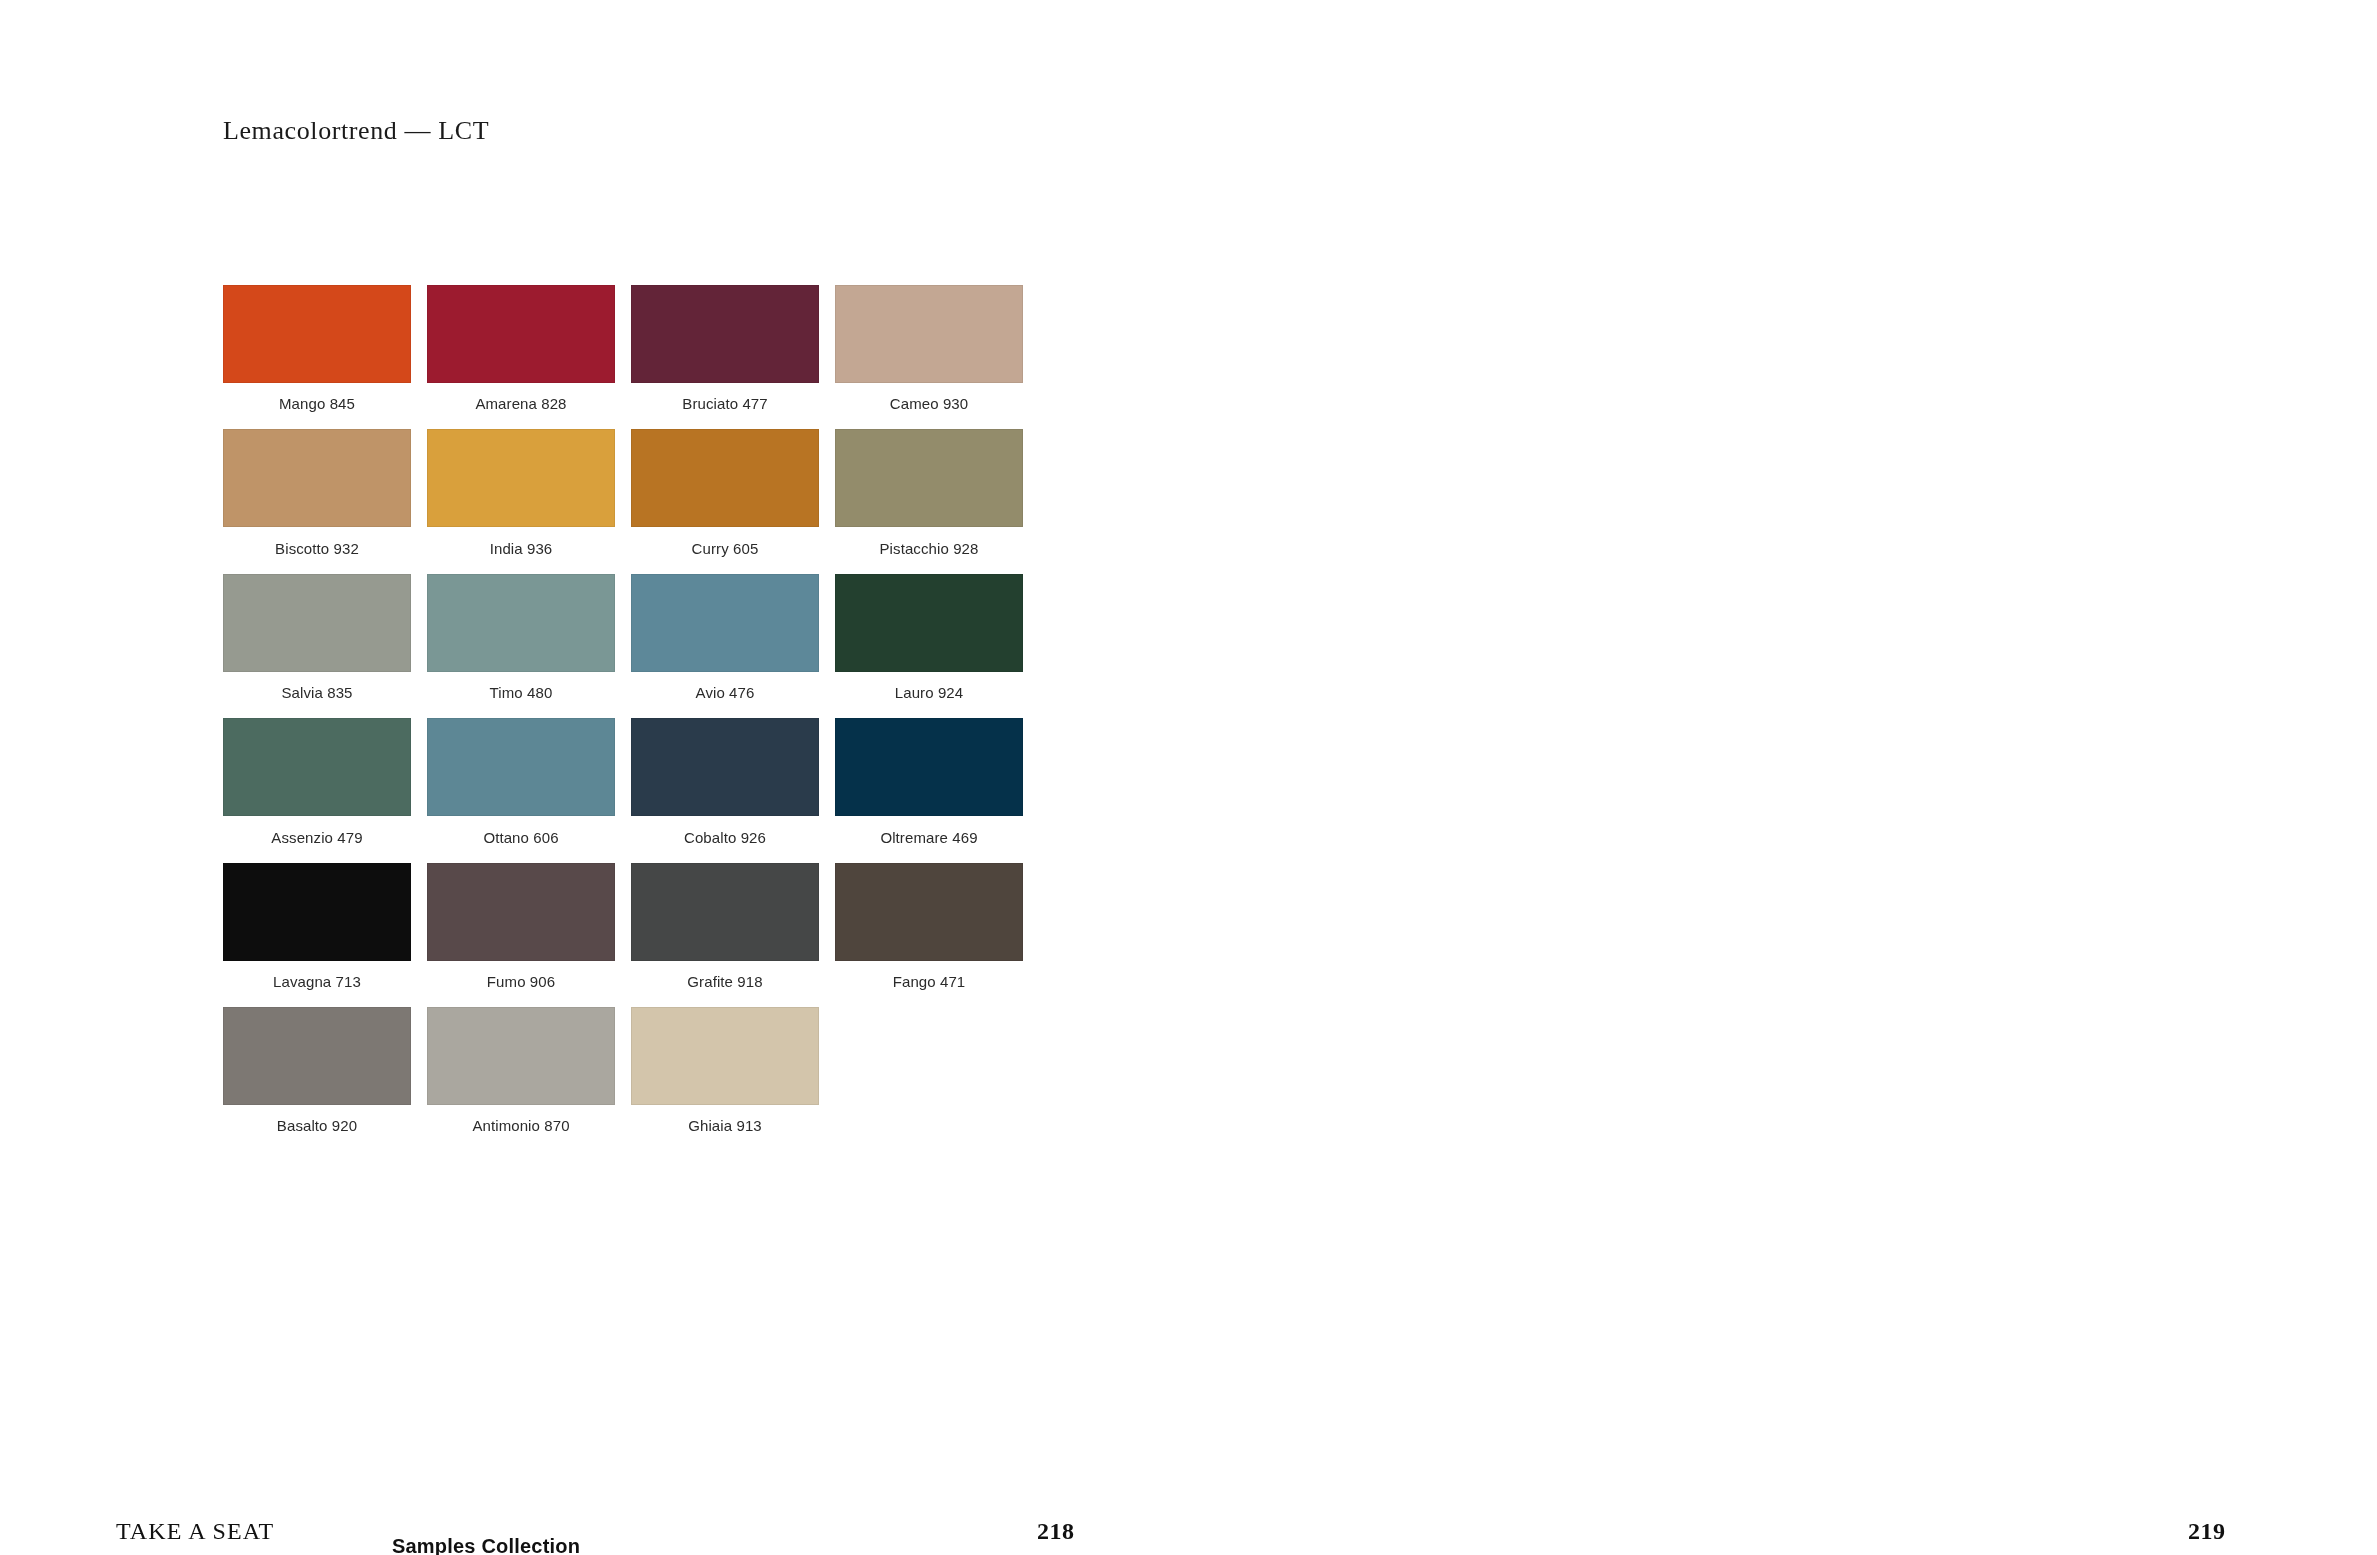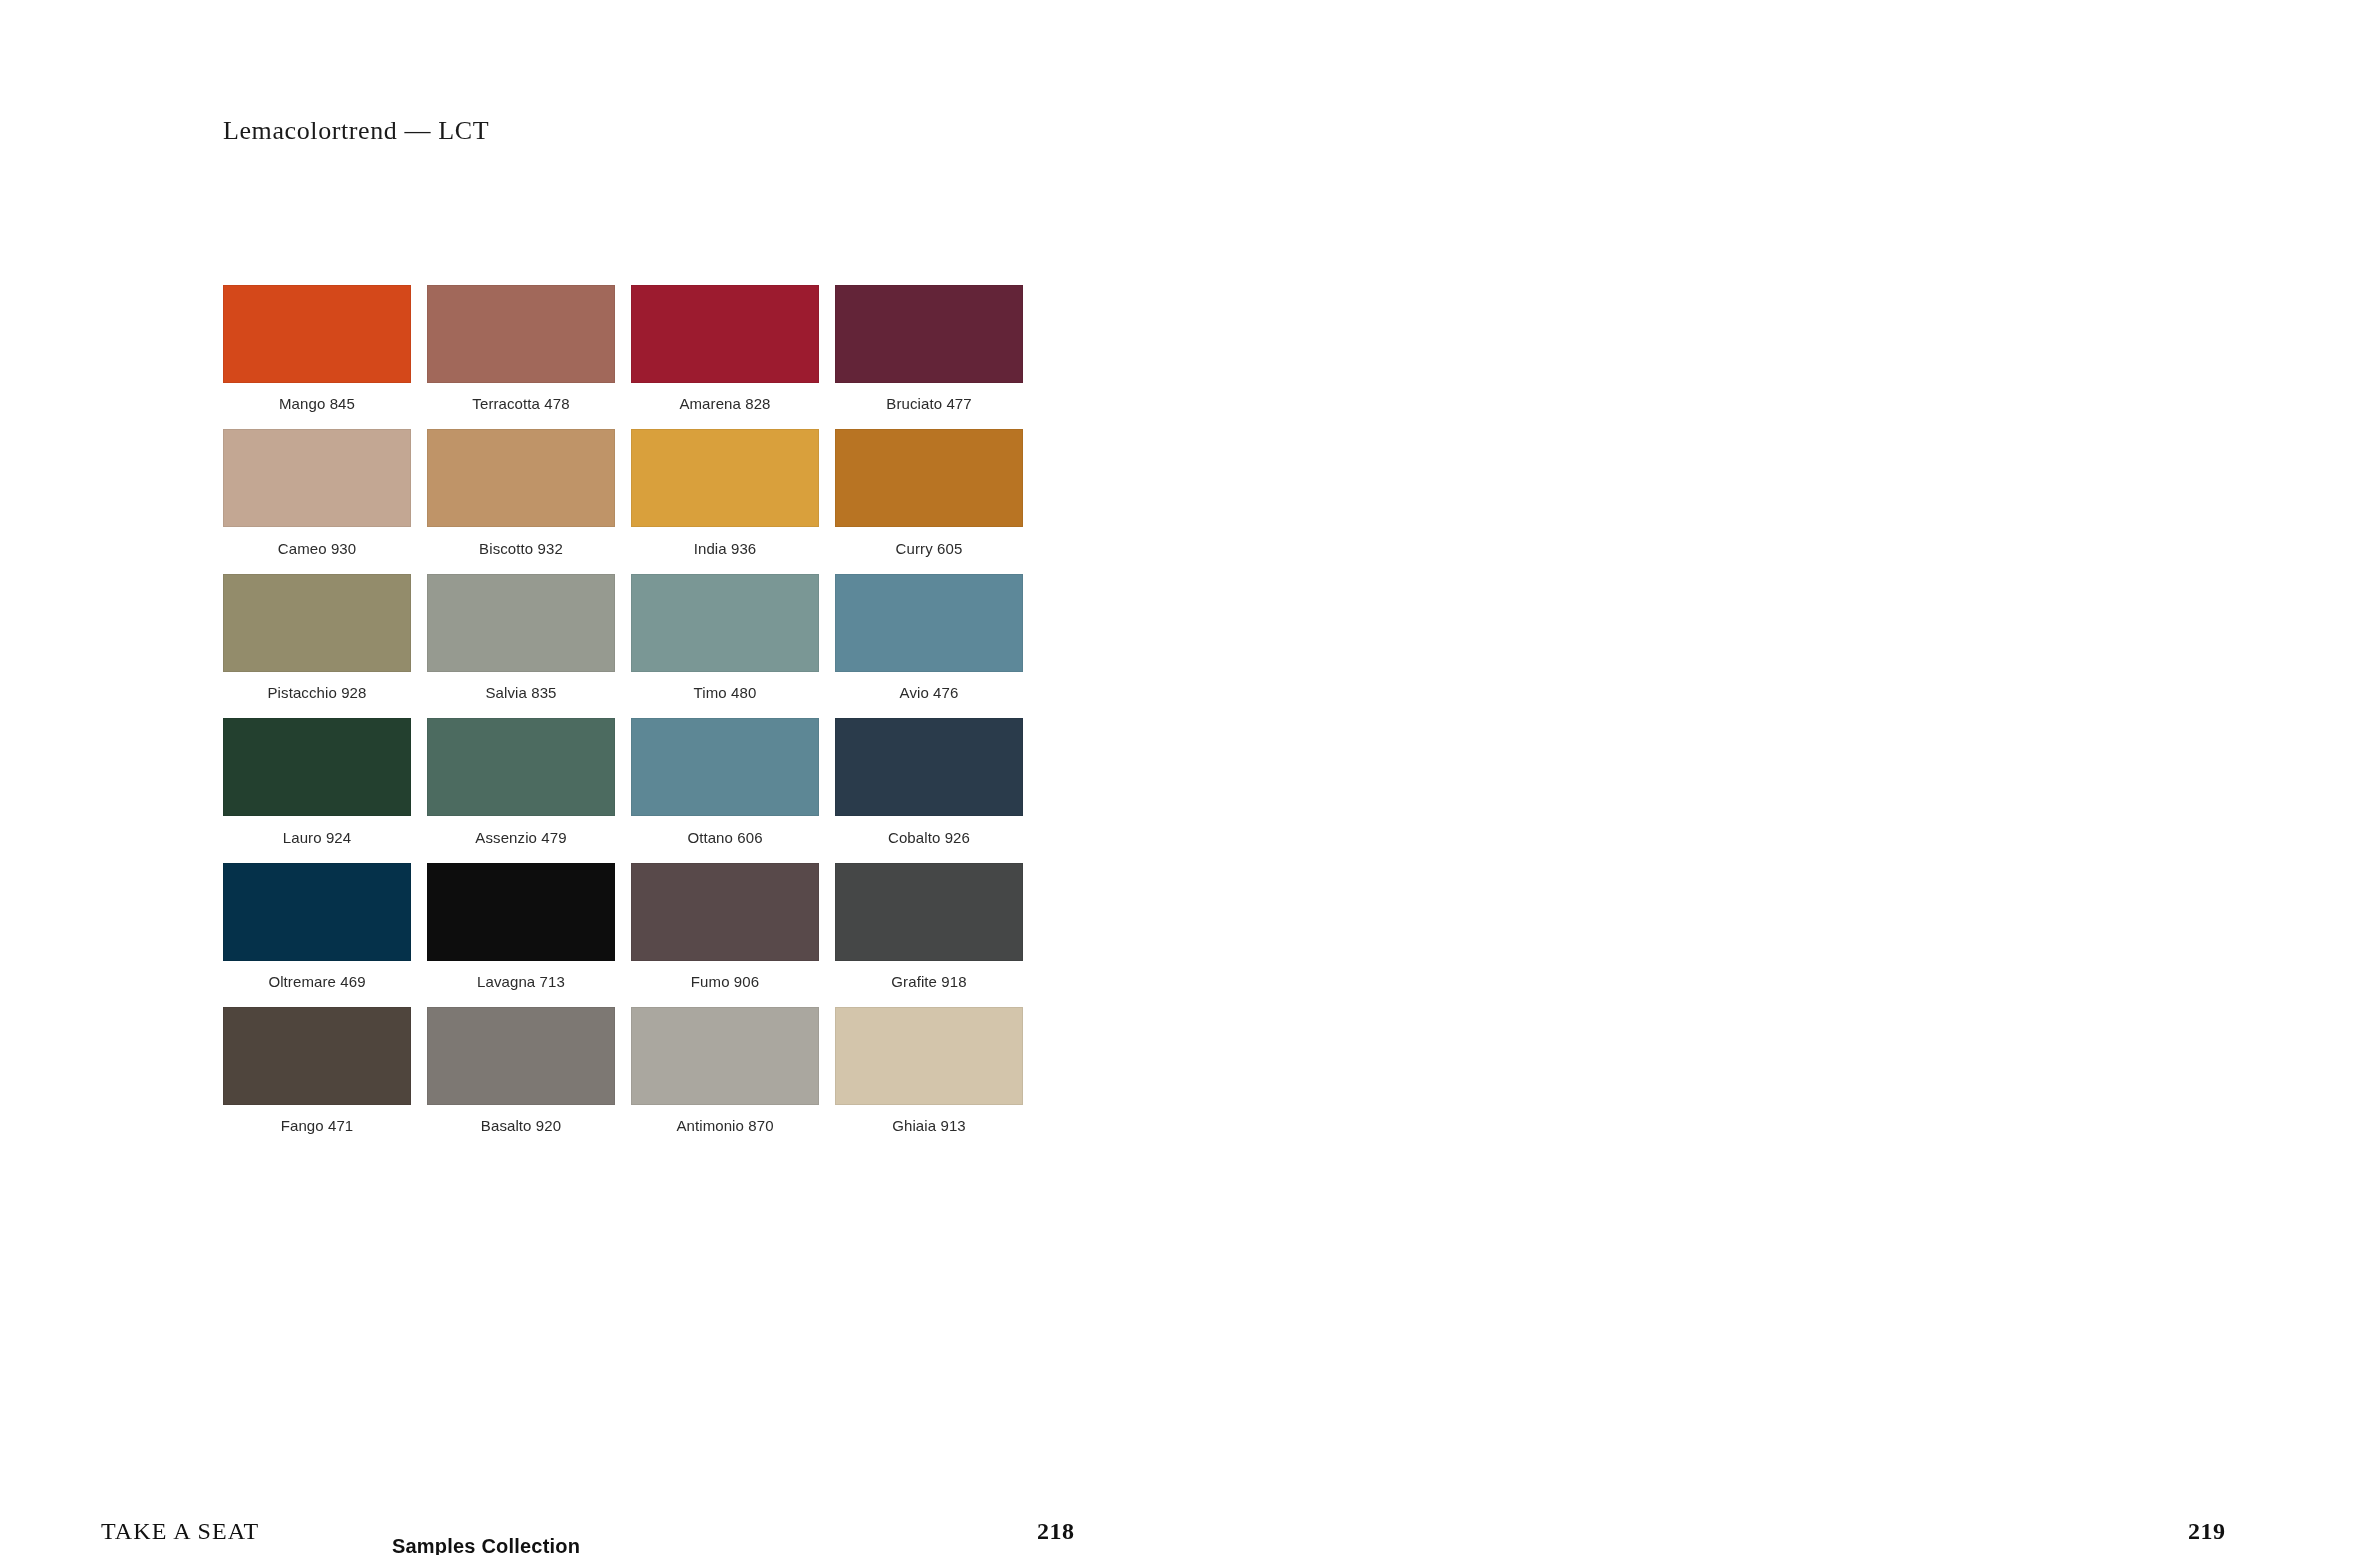--- a/index.html
+++ b/index.html
@@ -85,21 +85,21 @@
   
   .footer {
     position: absolute;
     left: 0;
     top: 1518px;
     width: 2378px;
     height: 38px;
   }
   .footer-brand {
     position: absolute;
-    left: 101px;
+    left: 116px;
     top: 0;
     font-family: "Liberation Serif", serif;
     font-size: 24px;
     letter-spacing: 1.1px;
     color: #111111;
     white-space: nowrap;
   }
   .footer-section {
     position: absolute;
     left: 392px;
@@ -139,24 +139,20 @@
 
   <div class="page page-left">
     <div class="page-header">Lemacolortrend — LCT</div>
 
     <div class="grid grid-left" id="grid-left">
         <div class="swatch-cell">
           <div class="swatch-chip" style="background-color: rgb(212, 72, 26);"></div>
           <div class="swatch-label">Mango 845</div>
         </div>
         <div class="swatch-cell">
-          <div class="swatch-chip" style="background-color: rgb(161, 104, 90);"></div>
-          <div class="swatch-label">Terracotta 478</div>
-        </div>
-        <div class="swatch-cell">
           <div class="swatch-chip" style="background-color: rgb(156, 27, 47);"></div>
           <div class="swatch-label">Amarena 828</div>
         </div>
         <div class="swatch-cell">
           <div class="swatch-chip" style="background-color: rgb(99, 36, 56);"></div>
           <div class="swatch-label">Bruciato 477</div>
         </div>
         <div class="swatch-cell">
           <div class="swatch-chip" style="background-color: rgb(195, 167, 147);"></div>
           <div class="swatch-label">Cameo 930</div>

